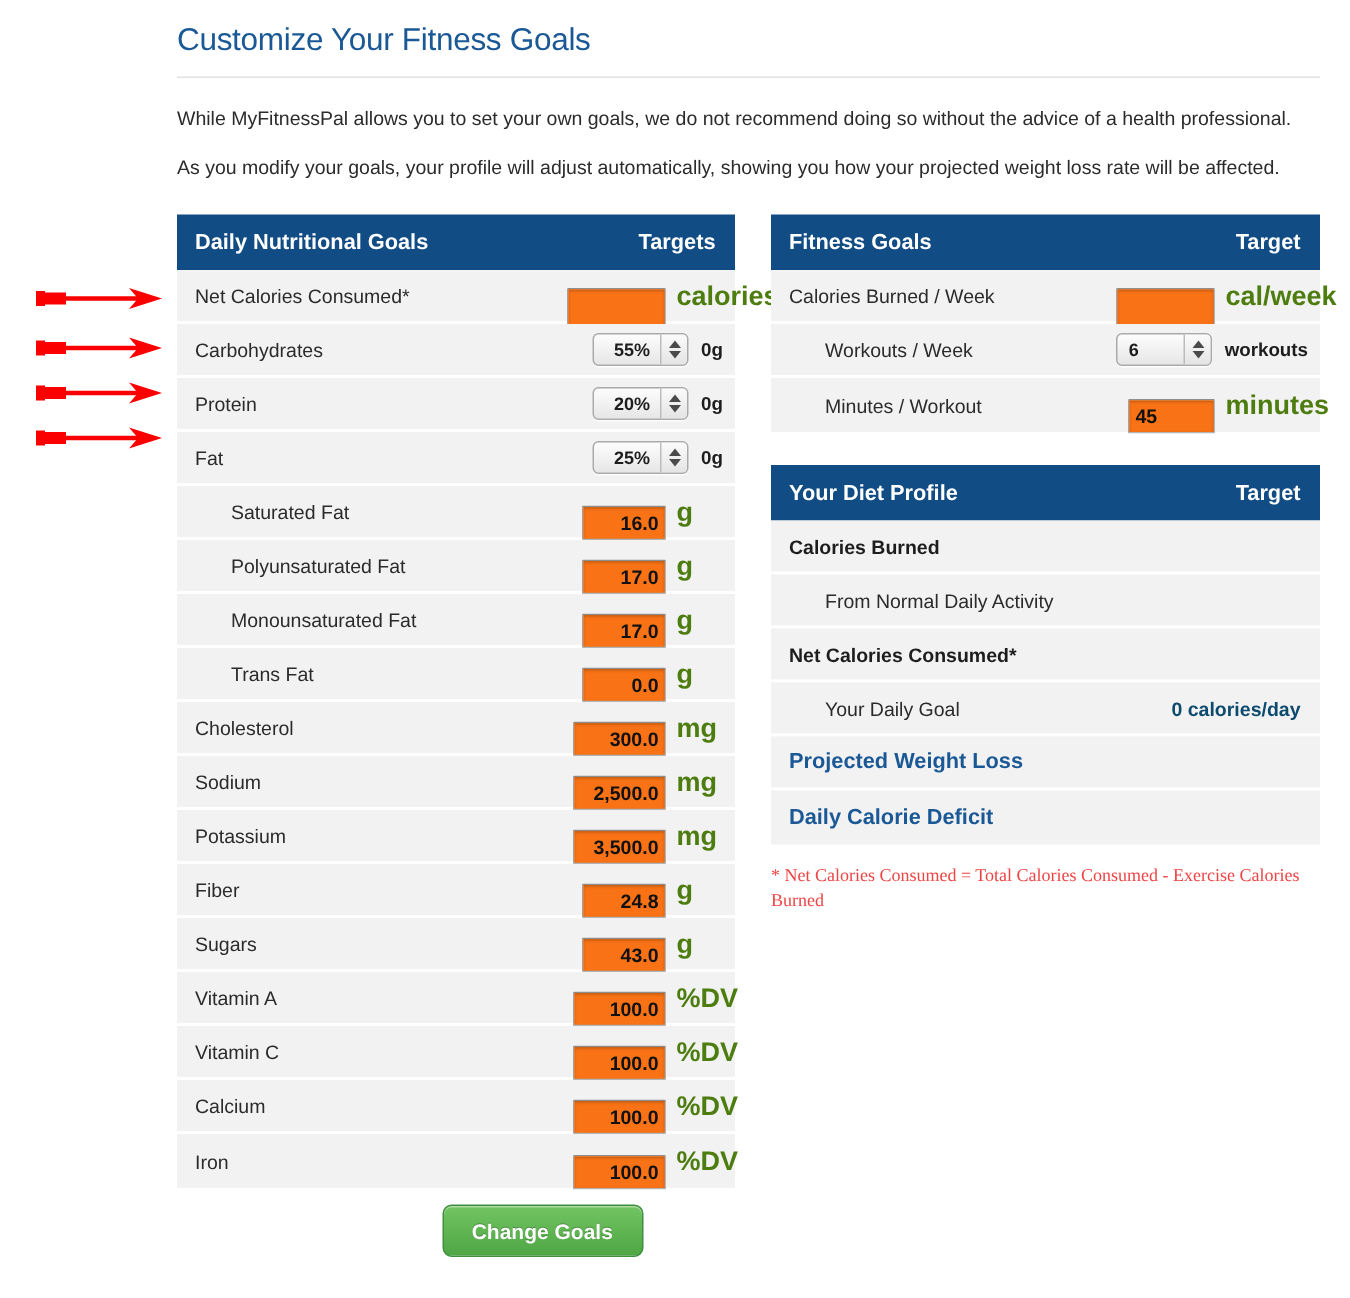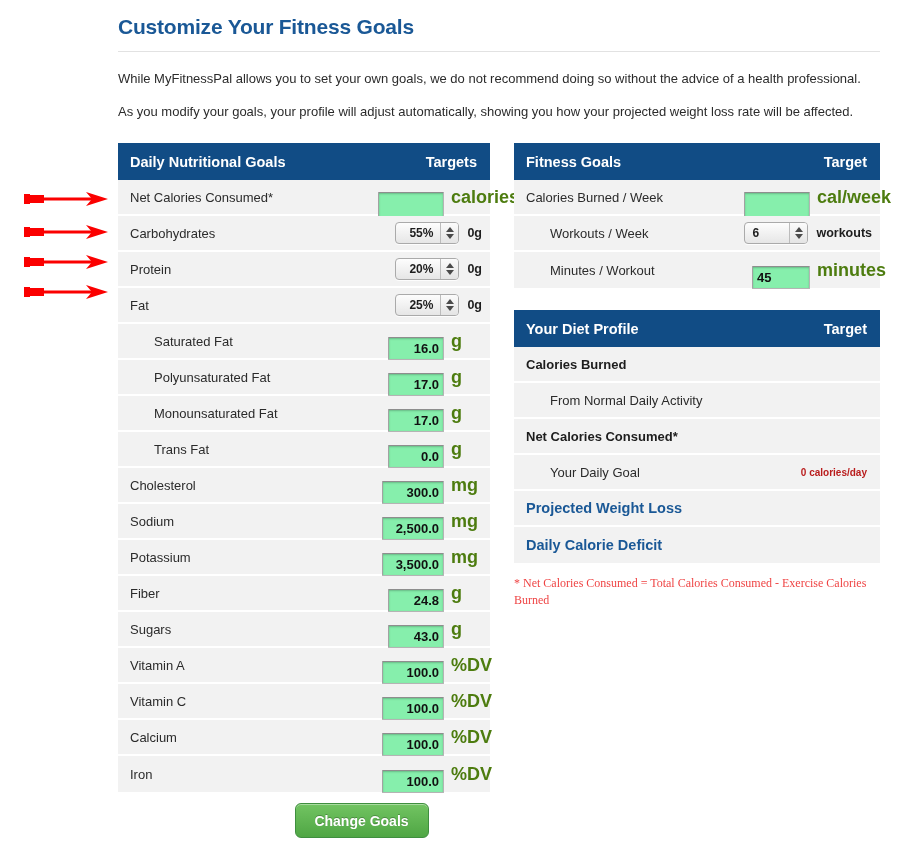--- a/index.html
+++ b/index.html
@@ -14,21 +14,21 @@
     overflow: hidden;
   }
 
   
   #page { position: relative; width: 900px; height: 865px; }
 
   .content { position: absolute; left: 118px; top: 0; width: 762px; }
 
   .page-title {
     font-size: 21px;
-    font-weight: bold;
+    font-weight: normal;
     color: #1a5896;
     letter-spacing: -0.2px;
     margin: 14px 0 0 0;
     line-height: 26px;
   }
   .title-rule {
     border-top: 1px solid #e2e2e2;
     margin-top: 11px;
   }
   .intro-p {
@@ -102,21 +102,21 @@
   
   input.txt {
     font-family: "Liberation Sans", sans-serif;
     font-size: 13px;
     font-weight: bold;
     color: #111111;
     height: 23px;
     border: 1px solid #b4b4b4;
     border-top-color: #8e8e8e;
     border-left-color: #a2a2a2;
-    background: #86efac;
+    background: #f97316;
     padding: 0 4px;
     box-shadow: inset 0 1px 2px rgba(0,0,0,0.22);
     border-radius: 1px;
     outline: none;
     margin-top: 15px;
   }
   input.txt.empty { width: 66px; height: 26px; }
 
   
   .stepper {
@@ -165,22 +165,22 @@
   .after-val {
     font-weight: bold;
     font-size: 12.5px;
     color: #1d1d1d;
     padding-left: 8px;
     white-space: nowrap;
   }
 
   .value-text {
     font-weight: bold;
-    font-size: 10px;
-    color: #b91c1c;
+    font-size: 13px;
+    color: #0c4a6e;
     padding-right: 13px;
     white-space: nowrap;
   }
 
   .footnote {
     font-size: 12px;
     color: #ef4444;
     line-height: 17px;
     margin-top: 12px;
     width: 360px;

